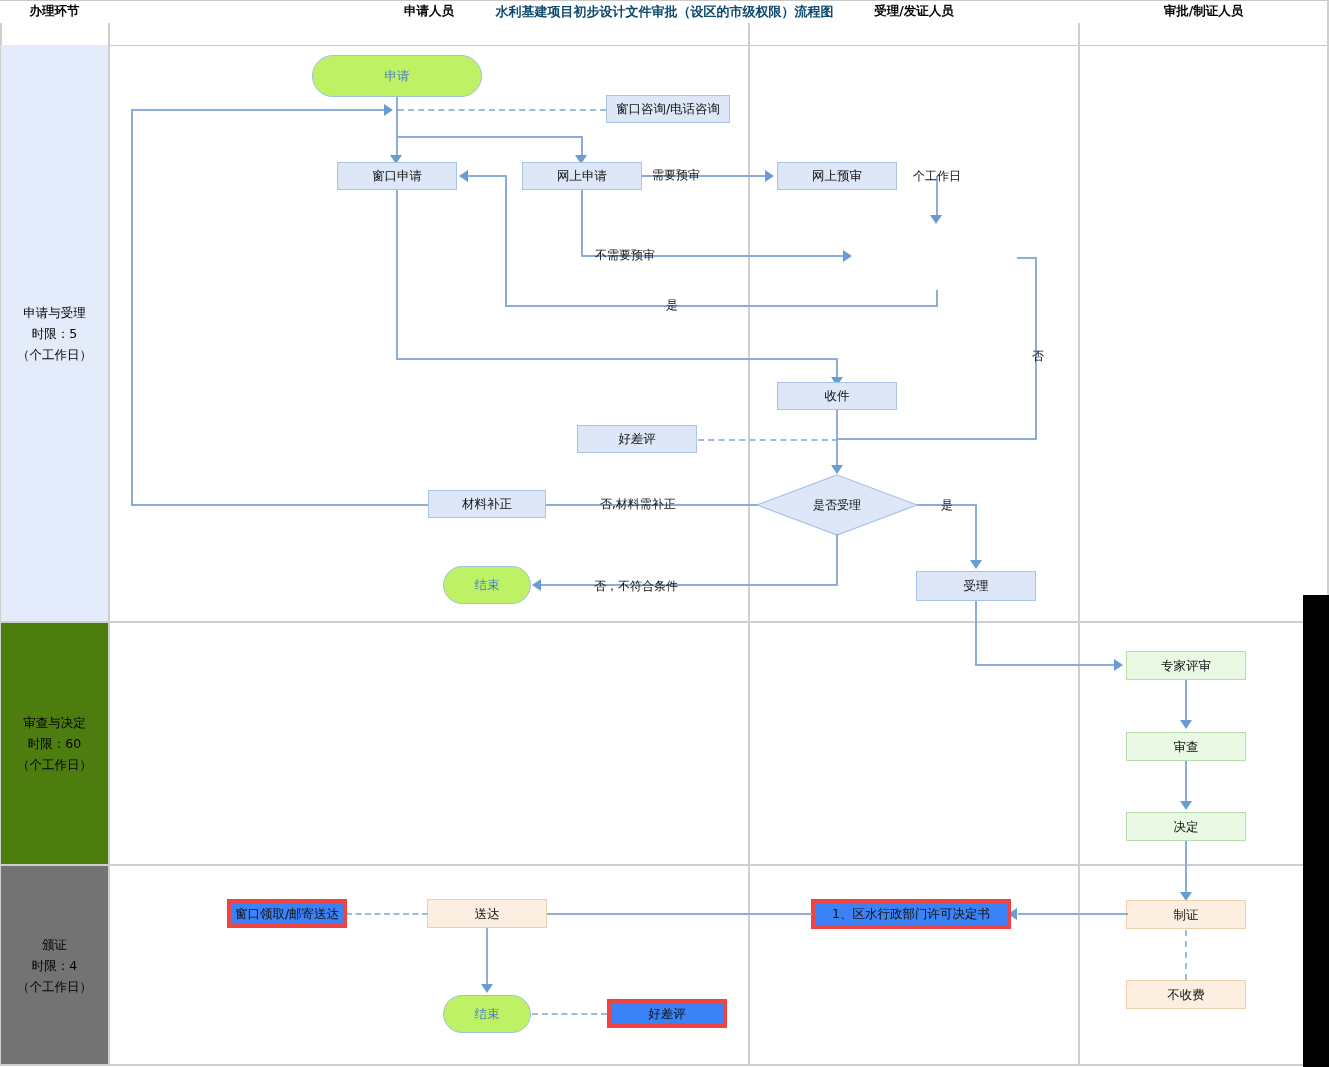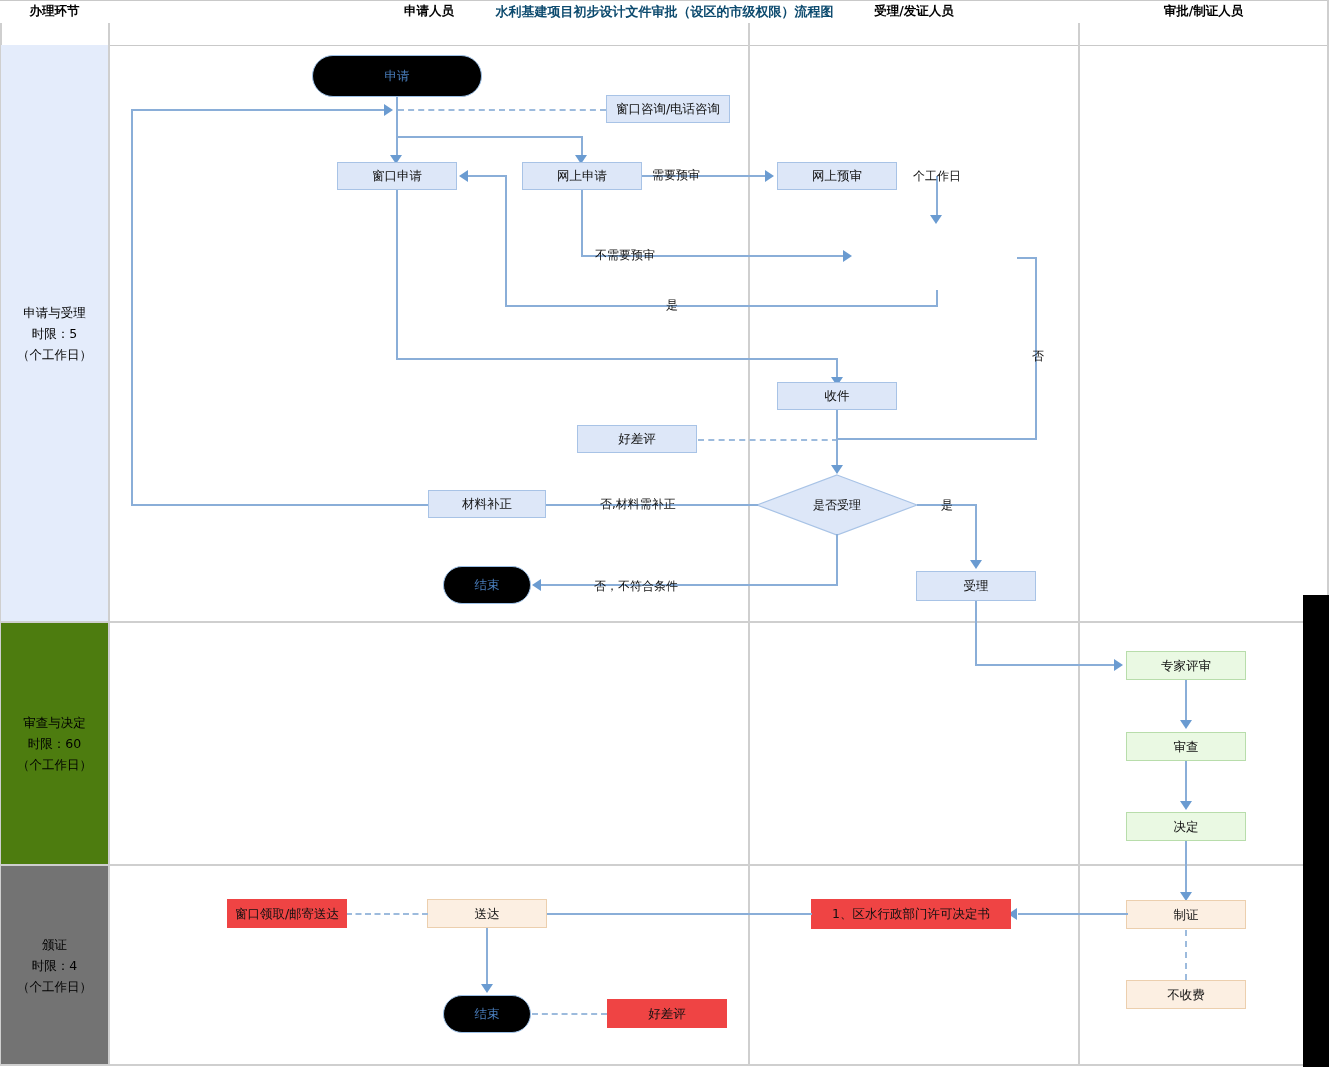--- a/index.html
+++ b/index.html
@@ -27,23 +27,23 @@
   .stage-orange{background:#737373;}
 
   .blackbar{position:absolute;background:#000;}
 
   
   .node{position:absolute;box-sizing:border-box;display:flex;align-items:center;justify-content:center;
     text-align:center;font-size:12.5px;line-height:16px;color:#111;}
   .proc-blue{background:#dde7f8;border:1px solid #a8c3e6;}
   .proc-green{background:#eaf9e3;border:1px solid #b8ddab;}
   .proc-orange{background:#fcefe2;border:1px solid #eccfae;}
-  .term{background:#000000;border:1.6px solid #9dc0e6;border-radius:22px;color:#4a7fbf;}
+  .term{background:#bef264;border:1.6px solid #9dc0e6;border-radius:22px;color:#4a7fbf;}
   .note-blue{background:#dde7f8;border:1px solid #a8c3e6;}
-  .note-orange{background:#ef4444;border:4px solid #ef4444;text-align:right;}
+  .note-orange{background:#3b82f6;border:4px solid #ef4444;text-align:right;}
 
   .diamond{position:absolute;}
   .diamond svg{display:block;}
   .diamond .dtext{position:absolute;left:0;top:0;width:100%;height:100%;
     display:flex;flex-direction:column;align-items:center;justify-content:center;
     font-size:12px;line-height:17px;color:#111;text-align:center;}
 
   
   .ln{position:absolute;background:#8aaed8;}
   .lnh{height:2px;}

